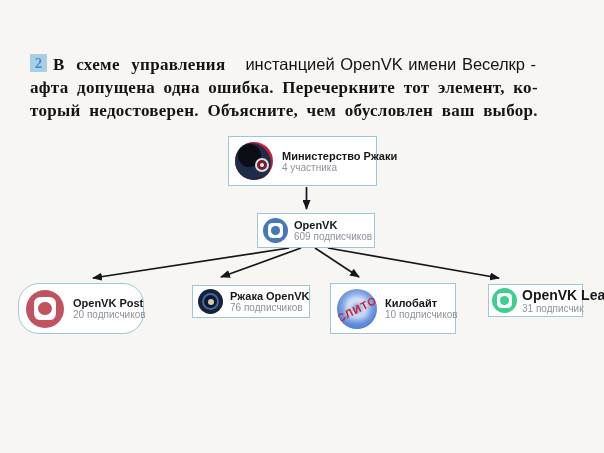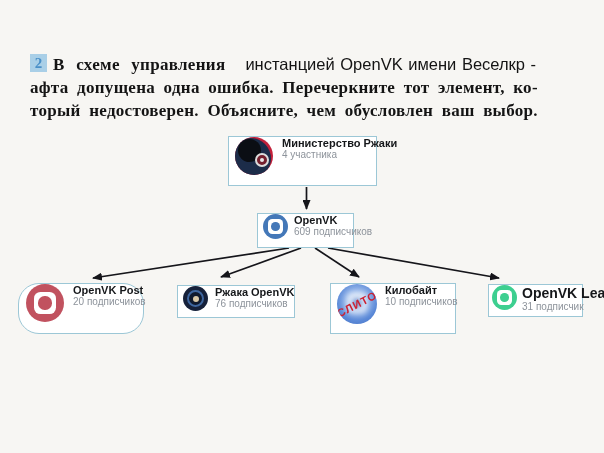--- a/index.html
+++ b/index.html
@@ -24,26 +24,26 @@
   .l1 .serif{word-spacing:7px;margin-top:48px;}
   .l1 .sans{font:400 16.5px/22px "Liberation Sans",sans-serif;word-spacing:1px;letter-spacing:0;margin-left:20px;}
   .l2{left:30px;top:77px;}
   .l3{left:30px;top:100px;}
   
   .arrows{position:absolute;left:0;top:0;pointer-events:none;}
   
   .node{
     position:absolute;background:#fff;
     border:1px solid var(--box-border,#9cc7d6);
-    box-sizing:border-box;display:flex;align-items:flex-start;
+    box-sizing:border-box;display:flex;align-items:center;
   }
   .ministry{left:228px;top:136px;width:149px;height:50px;padding-left:6px;gap:9px;}
-  .instance{left:257px;top:213px;width:97px;height:35px;padding-left:5px;gap:6px;}
+  .instance{left:257px;top:213px;width:118px;height:35px;padding-left:5px;gap:6px;}
   .g1{left:18px;top:283px;width:126px;height:51px;padding-left:7px;gap:9px;border-radius:21px;}
-  .g2{left:177px;top:285px;width:118px;height:33px;padding-left:5px;gap:7px;}
+  .g2{left:192px;top:285px;width:118px;height:33px;padding-left:5px;gap:7px;}
   .g3{left:330px;top:283px;width:126px;height:51px;padding-left:6px;gap:8px;}
   .g4{left:488px;top:284px;width:95px;height:33px;padding-left:3px;gap:5px;}
   .ntitle{font:700 11px "Liberation Sans",sans-serif;color:var(--title-black,#15171a);white-space:nowrap;}
   .g4 .ntitle{font-size:14px;}
   .nsub{font:400 10px "Liberation Sans",sans-serif;color:var(--subtitle-gray,#8d939b);white-space:nowrap;margin-top:0;}
   
   .ring{border-radius:50%;background:var(--c);display:flex;align-items:center;justify-content:center;flex:none;}
   .s25{width:25px;height:25px;}
   .s38{width:38px;height:38px;}
   .rsq{width:60%;height:60%;background:#fff;border-radius:28%;display:flex;align-items:center;justify-content:center;}

